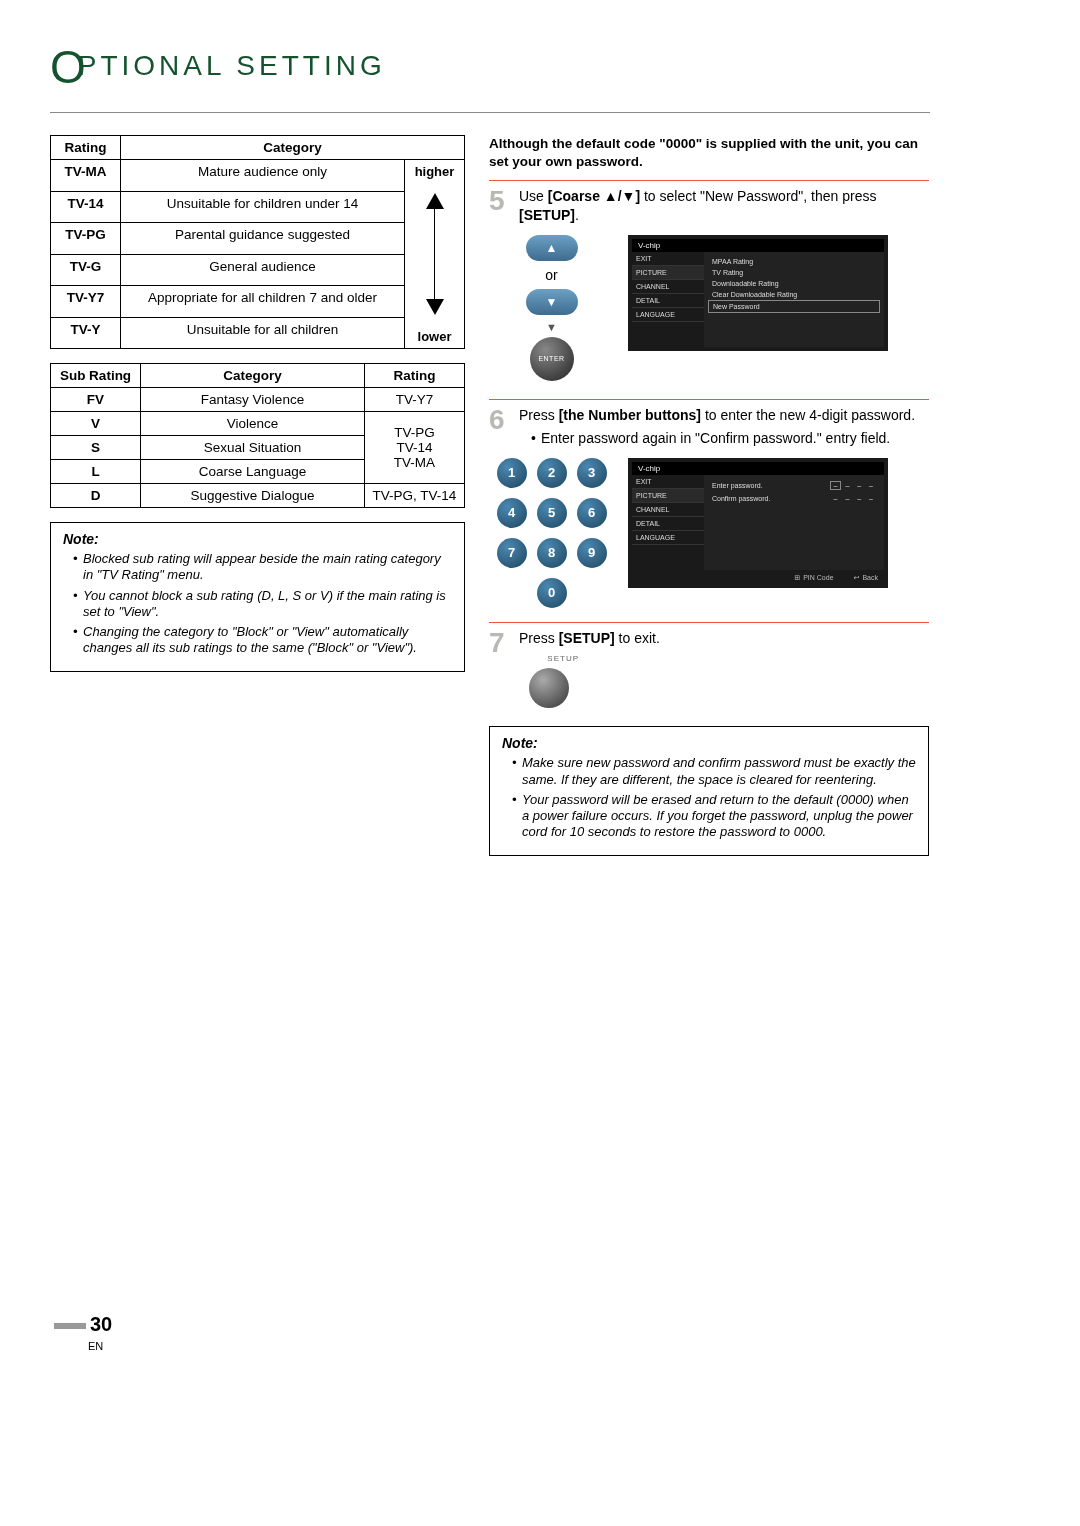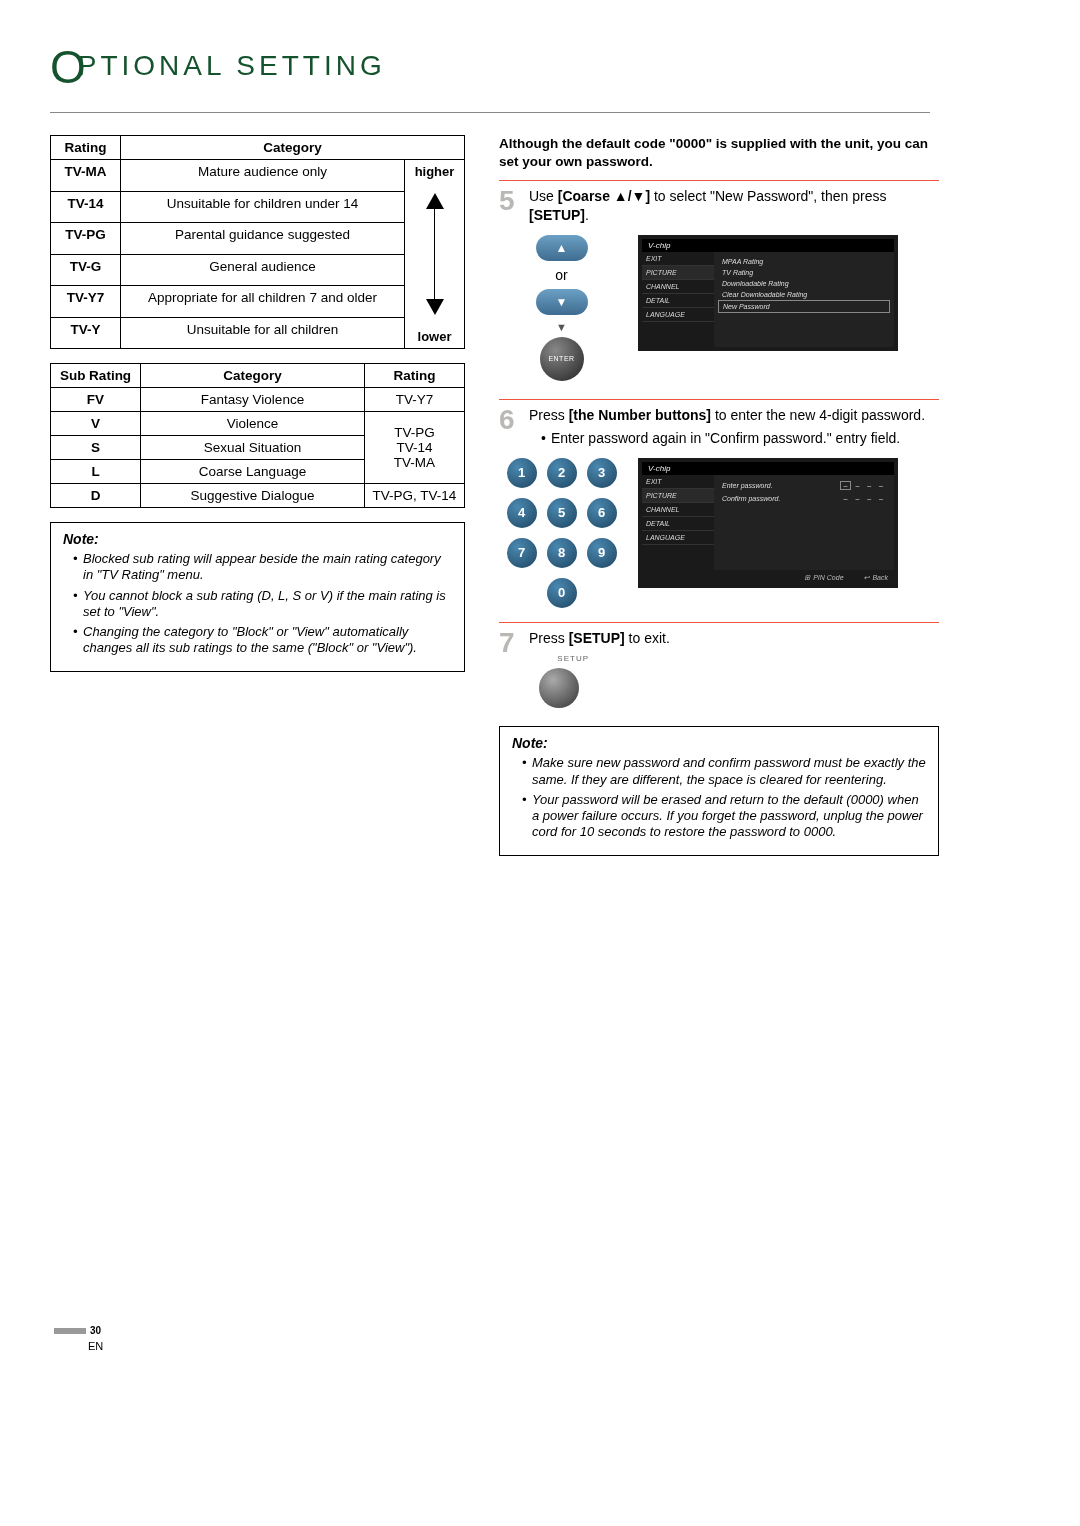--- a/index.html
+++ b/index.html
@@ -24,21 +24,21 @@
     width: 880px;
   }
   .big-o {
     display: inline-block;
     font-size: 46px;
     font-weight: 400;
     vertical-align: -8px;
     letter-spacing: 0;
     margin-right: -8px;
   }
-  .columns { display: flex; gap: 34px; }
+  .columns { display: flex; gap: 24px; }
   .col-left { width: 415px; }
   .col-right { width: 440px; }
   table.rating {
     border-collapse: collapse;
     width: 100%;
     font-size: 13.5px;
     margin-bottom: 14px;
   }
   table.rating th, table.rating td {
     border: 1px solid #000;
@@ -85,21 +85,21 @@
   }
   .remote-or { font-size: 14px; margin: 2px 0 6px 0; }
   .remote-enter {
     width: 44px; height: 44px; border-radius: 50%;
     background: radial-gradient(circle at 35% 30%, #888, #222);
     margin: 4px auto; display:flex; align-items:center; justify-content:center;
     color:#fff; font-size:7px; letter-spacing:0.5px;
   }
   .tv-screen {
     width: 260px; background: #1a1a1a; color: #ddd; font-size: 8px;
-    padding: 4px; position: relative; font-style: italic;
+    padding: 4px; position: relative;
   }
   .tv-title { background:#000; color:#eee; padding:2px 6px; font-size:8px; }
   .tv-body { display:flex; height: 95px; }
   .tv-menu-left { width: 72px; background:#1a1a1a; }
   .tv-menu-item { padding:3px 4px; border-bottom:1px solid #333; font-size:7px; white-space:nowrap; position: relative; }
   .tv-menu-item.sel { background:#2a2a2a; }
   .tv-content { flex:1; background:#222; padding:4px; }
   .tv-opt { padding:2px 4px; font-size:7px; }
   .tv-opt.boxed { border:1px solid #888; }
   .tv-inputrow { display:flex; justify-content:space-between; padding:3px 4px; font-size:7px; align-items:center; }
@@ -116,21 +116,21 @@
   .setup-circle {
     width:40px; height:40px; border-radius:50%;
     background: radial-gradient(circle at 35% 30%, #aaa, #333);
     margin: 4px auto;
   }
   .setup-label { font-size:8px; color:#666; text-align:right; letter-spacing: 1px; }
   .vertical-arrow-wrap { display:flex; flex-direction:column; align-items:center; height:150px; justify-content:center; }
   .arrow-line { width:1px; height:90px; background:#000; }
   .arrow-head-up { width:0; height:0; border-left:9px solid transparent; border-right:9px solid transparent; border-bottom:16px solid #000; }
   .arrow-head-down { width:0; height:0; border-left:9px solid transparent; border-right:9px solid transparent; border-top:16px solid #000; }
-  .page-num { position:absolute; bottom: 190px; left: 54px; font-size: 10px; font-weight:bold; }
+  .page-num { position:absolute; bottom: 190px; left: 54px; font-size: 20px; font-weight:bold; }
   .page-num .bar { display:inline-block; width:32px; height:6px; background:#999; vertical-align:middle; margin-right:4px; }
   .en-label { position:absolute; bottom: 174px; left: 88px; font-size:11px; }
   .tv-footer { display:flex; justify-content:flex-end; gap:20px; padding: 4px 6px 2px 6px; font-size:7px; color:#bbb; }
   .tv-footer-ico { display:inline-flex; align-items:center; gap:3px; }
 </style>
 </head>
 <body>
 
 <div class="header-title">
   <span class="big-o">O</span><span>PTIONAL  SETTING</span>

